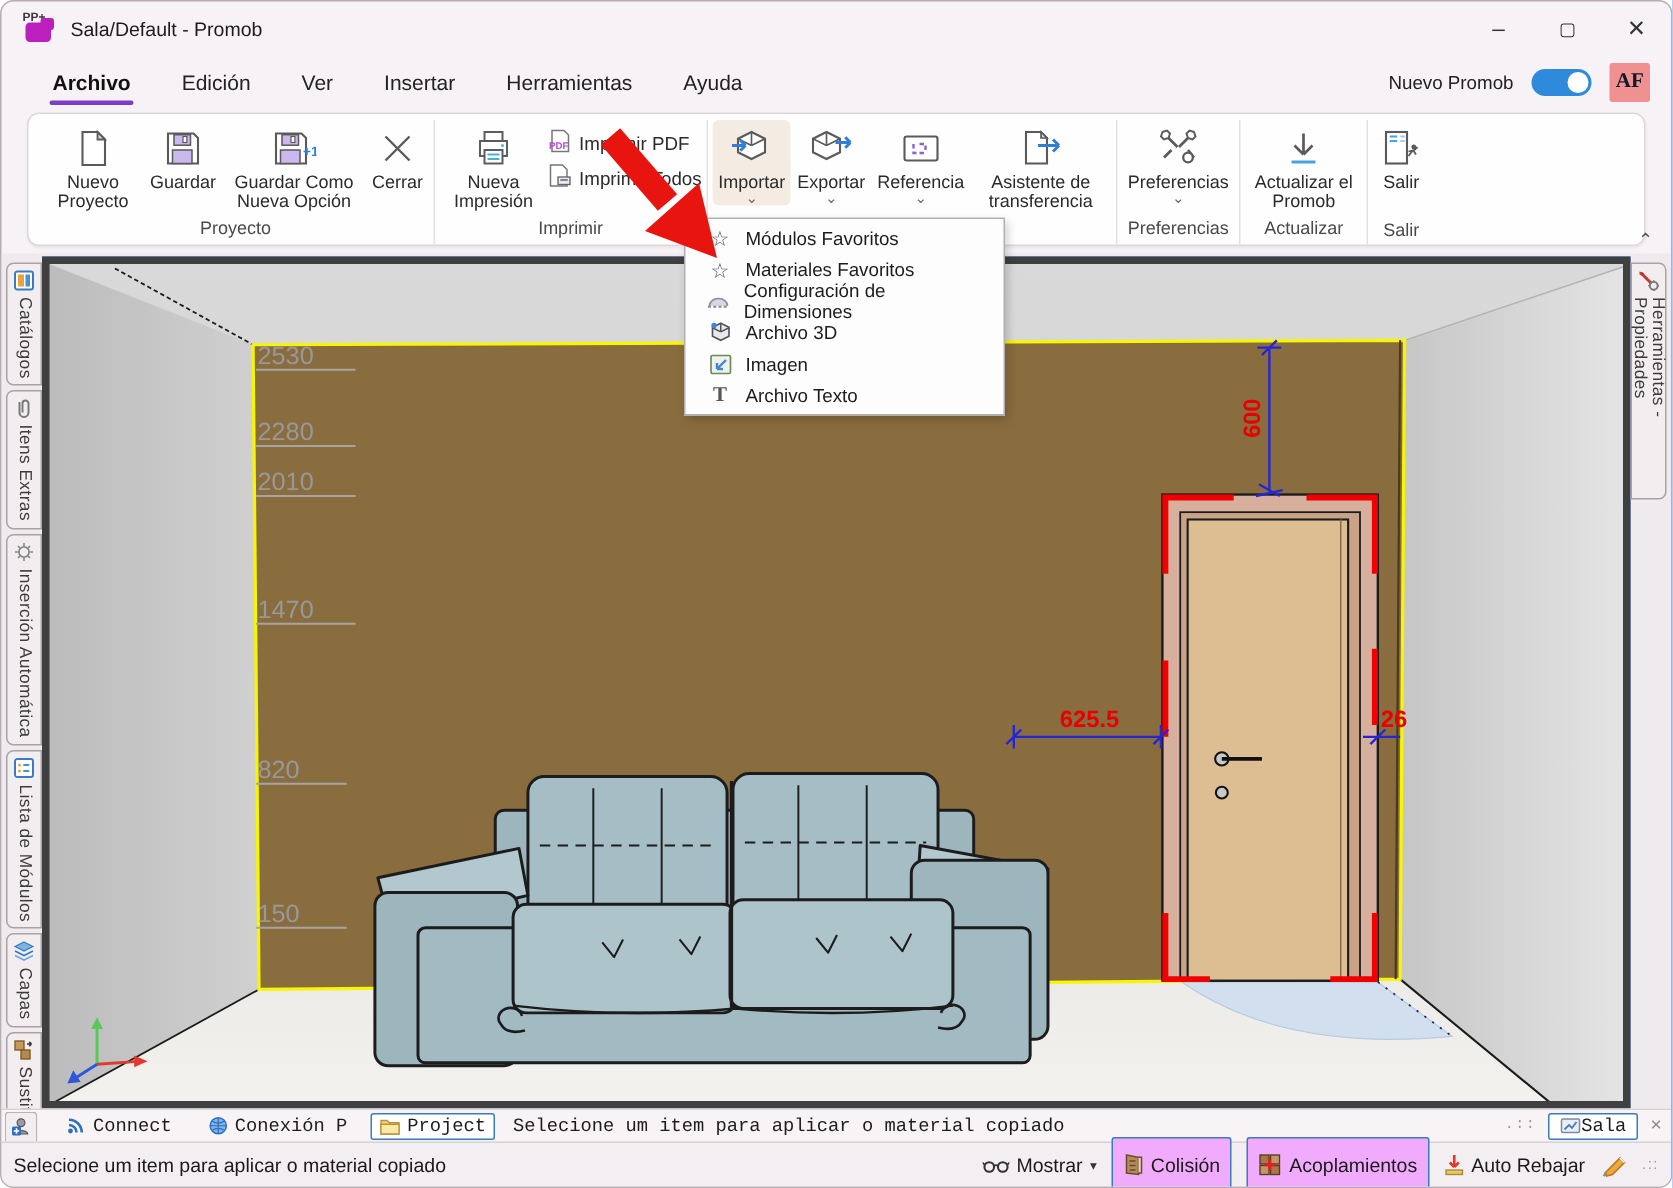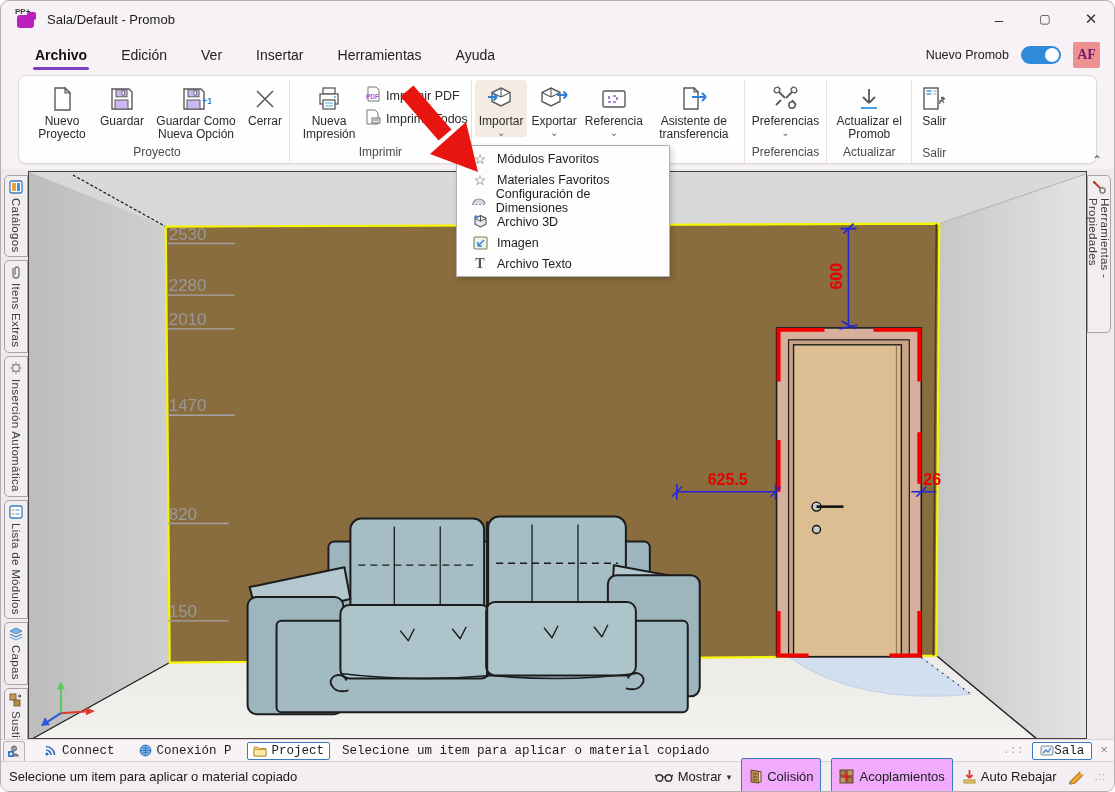--- a/index.html
+++ b/index.html
@@ -19,21 +19,21 @@
 
   
   .menubar { position:absolute; left:0; top:36px; right:0; height:36px; display:flex; align-items:center; }
   .menu-item { font-size:14px; color:#222; padding:6px 0; margin-left:34px; position:relative; }
   .menu-item.active { font-weight:bold; color:#111; }
   .menu-item.active:after { content:""; position:absolute; left:-2px; right:-2px; bottom:-1px; height:3px; border-radius:2px; background:#7a3fc4; }
   .menubar-right { margin-left:auto; display:flex; align-items:center; gap:12px; margin-right:14px; }
   .toggle-label { font-size:12.5px; color:#222; }
   .toggle { width:40px; height:18px; border-radius:9px; background:#2e8bdc; position:relative; }
   .toggle .knob { position:absolute; right:2px; top:2px; width:14px; height:14px; background:#fff; border-radius:50%; }
-  .avatar { width:27px; height:26px; background:#ef9191; color:#701a75; font-family:"Liberation Serif", serif; font-weight:bold; font-size:14px; display:flex; align-items:center; justify-content:center; border-radius:2px; }
+  .avatar { width:27px; height:26px; background:#ef9191; color:#0f172a; font-family:"Liberation Serif", serif; font-weight:bold; font-size:14px; display:flex; align-items:center; justify-content:center; border-radius:2px; }
 
   
   .ribbon-wrap { position:absolute; left:0; top:72px; right:0; height:96px; }
   .ribbon { position:absolute; left:17px; right:17px; top:2px; bottom:5px; background:#fefefe; border:1px solid #ddd8da; border-radius:8px; box-shadow:0 1px 2px rgba(0,0,0,.06); display:flex; padding:4px 4px 0 6px; }
   .rgroup { display:flex; flex-direction:column; border-right:1px solid #e4e0e2; padding:0 3px; }
   .rgroup:last-child { border-right:none;gap:16px; }
   .rgroup-body { flex:1; display:flex; align-items:flex-start; }
   .rgroup-label { text-align:center; font-size:12px; color:#4a4a4a; padding:2px 0 4px; }
   .rbtn { display:flex; flex-direction:column; align-items:center; padding:3px 4px 0; border-radius:4px; }
   .rbtn .ric { height:32px; display:flex; align-items:center; justify-content:center; }
@@ -46,21 +46,21 @@
 
   
   .workspace { position:absolute; left:0; top:168px; right:0; bottom:52px; background:#efeaed; }
   .side-left { position:absolute; left:0; top:2px; bottom:0; width:27px; display:flex; flex-direction:column; gap:3px; padding-top:4px; }
   .side-right { position:absolute; right:0; top:2px; bottom:0; width:27px; display:flex; flex-direction:column; padding-top:4px; }
   .vtab { display:flex; flex-direction:column; align-items:center; background:#f2eef0; border:1px solid #a9a2a6; border-radius:5px 0 0 5px; margin-left:3px; padding:4px 0; gap:4px; }
   .side-right .vtab { border-radius:0 5px 5px 0; margin-left:0; margin-right:3px; }
   .vtab .vlabel { writing-mode:vertical-rl; font-size:11.5px; color:#3c3c3c; letter-spacing:.3px; }
   .vtab svg { flex:none; }
 
-  .viewport { position:absolute; left:27px; right:27px; top:2px; bottom:0; background:#3b82f6; border:1px solid #404040; overflow:hidden; }
+  .viewport { position:absolute; left:27px; right:27px; top:2px; bottom:0; background:#3b82f6; border:5px solid #404040; overflow:hidden; }
   .viewport svg.scene { position:absolute; inset:0; width:100%; height:100%; }
 
   
   .dropdown { position:absolute; left:455px; top:144px; width:214px; background:#fdfdfd; border:1px solid #b3afb1; box-shadow:2px 3px 6px rgba(0,0,0,.18); z-index:40; padding:2px 8px; }
   .ditem { display:flex; align-items:center; height:21px; padding:0 6px; gap:8px; }
   .ditem .dic { width:18px; text-align:center; font-size:14px; color:#555; display:flex; align-items:center; justify-content:center; }
   .ditem .dlabel { font-size:12.5px; color:#1c1c1c; }
   .t-icon { font-family:"Liberation Serif", serif; font-weight:bold; color:#3f86d9; font-size:14px; }
 
   .red-arrow { position:absolute; left:392px; top:82px; z-index:50; pointer-events:none; }

